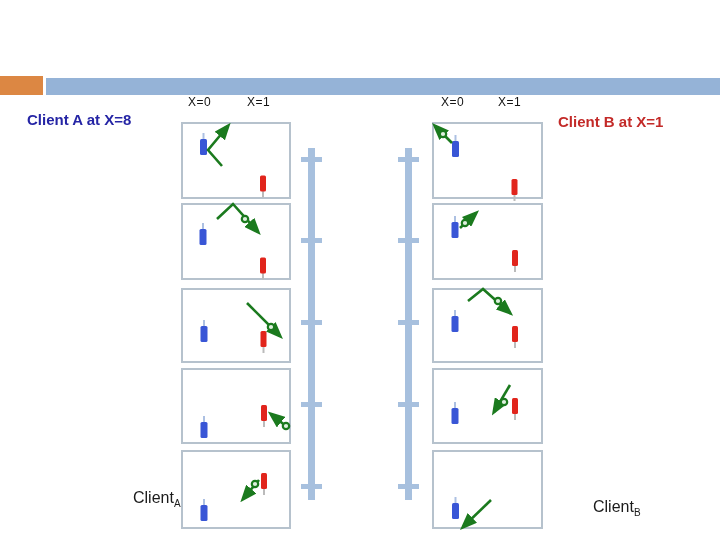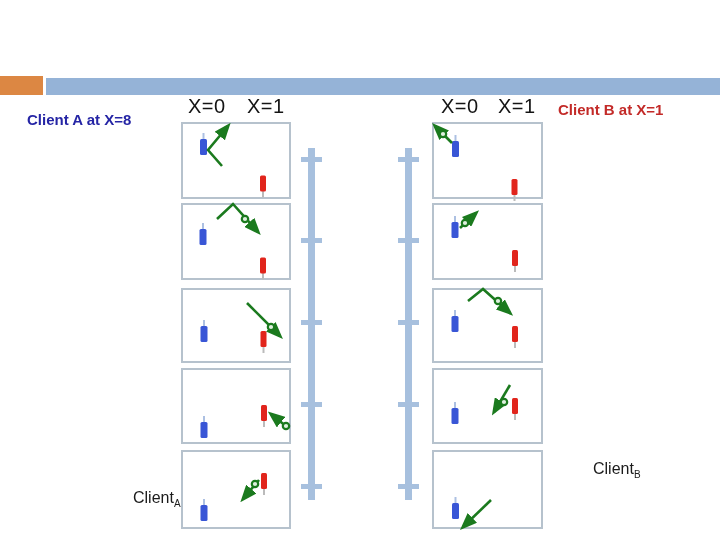--- a/index.html
+++ b/index.html
@@ -4,27 +4,27 @@
 <style>
   html,body{margin:0;padding:0;}
   body{
     width:720px;height:540px;position:relative;overflow:hidden;
     background:#ffffff;
     font-family:"Liberation Sans", sans-serif;
   }
   .accent-bar{position:absolute;left:0;top:76px;width:43px;height:19px;background:var(--accent-orange);}
   .header-band{position:absolute;left:46px;top:78px;width:674px;height:17px;background:var(--band-blue);}
   .client-a-label{position:absolute;left:27px;top:111px;font-size:15px;font-weight:bold;color:var(--client-a-text);}
-  .client-b-label{position:absolute;left:558px;top:101px;font-size:15px;font-weight:bold;color:var(--client-b-text);}
-  .col-header{position:absolute;top:95px;font-size:20px;color:#141414;letter-spacing:0.5px;}
+  .client-b-label{position:absolute;left:558px;top:113px;font-size:15px;font-weight:bold;color:var(--client-b-text);}
+  .col-header{position:absolute;top:95px;font-size:12px;color:#141414;letter-spacing:0.5px;}
   .ch-l0{left:188px;} .ch-l1{left:247px;}
   .ch-r0{left:441px;} .ch-r1{left:498px;}
   .footer-label{position:absolute;font-size:16px;color:#1b1b1b;}
   .footer-a{left:93px;top:489px;margin-left:40px;}
-  .footer-b{left:593px;top:460px;text-align:center;}
+  .footer-b{left:593px;top:498px;text-align:center;}
   .footer-label sub{font-size:10px;}
   .op-box{position:absolute;background:#ffffff;border:2px solid var(--box-border);box-sizing:border-box;}
   .timeline-bar{position:absolute;background:var(--timeline-blue);}
   #overlay{position:absolute;left:0;top:0;width:720px;height:540px;pointer-events:none;}
 </style>
 </head>
 <body>
 
 <div class="accent-bar"></div>
 <div class="header-band"></div>

